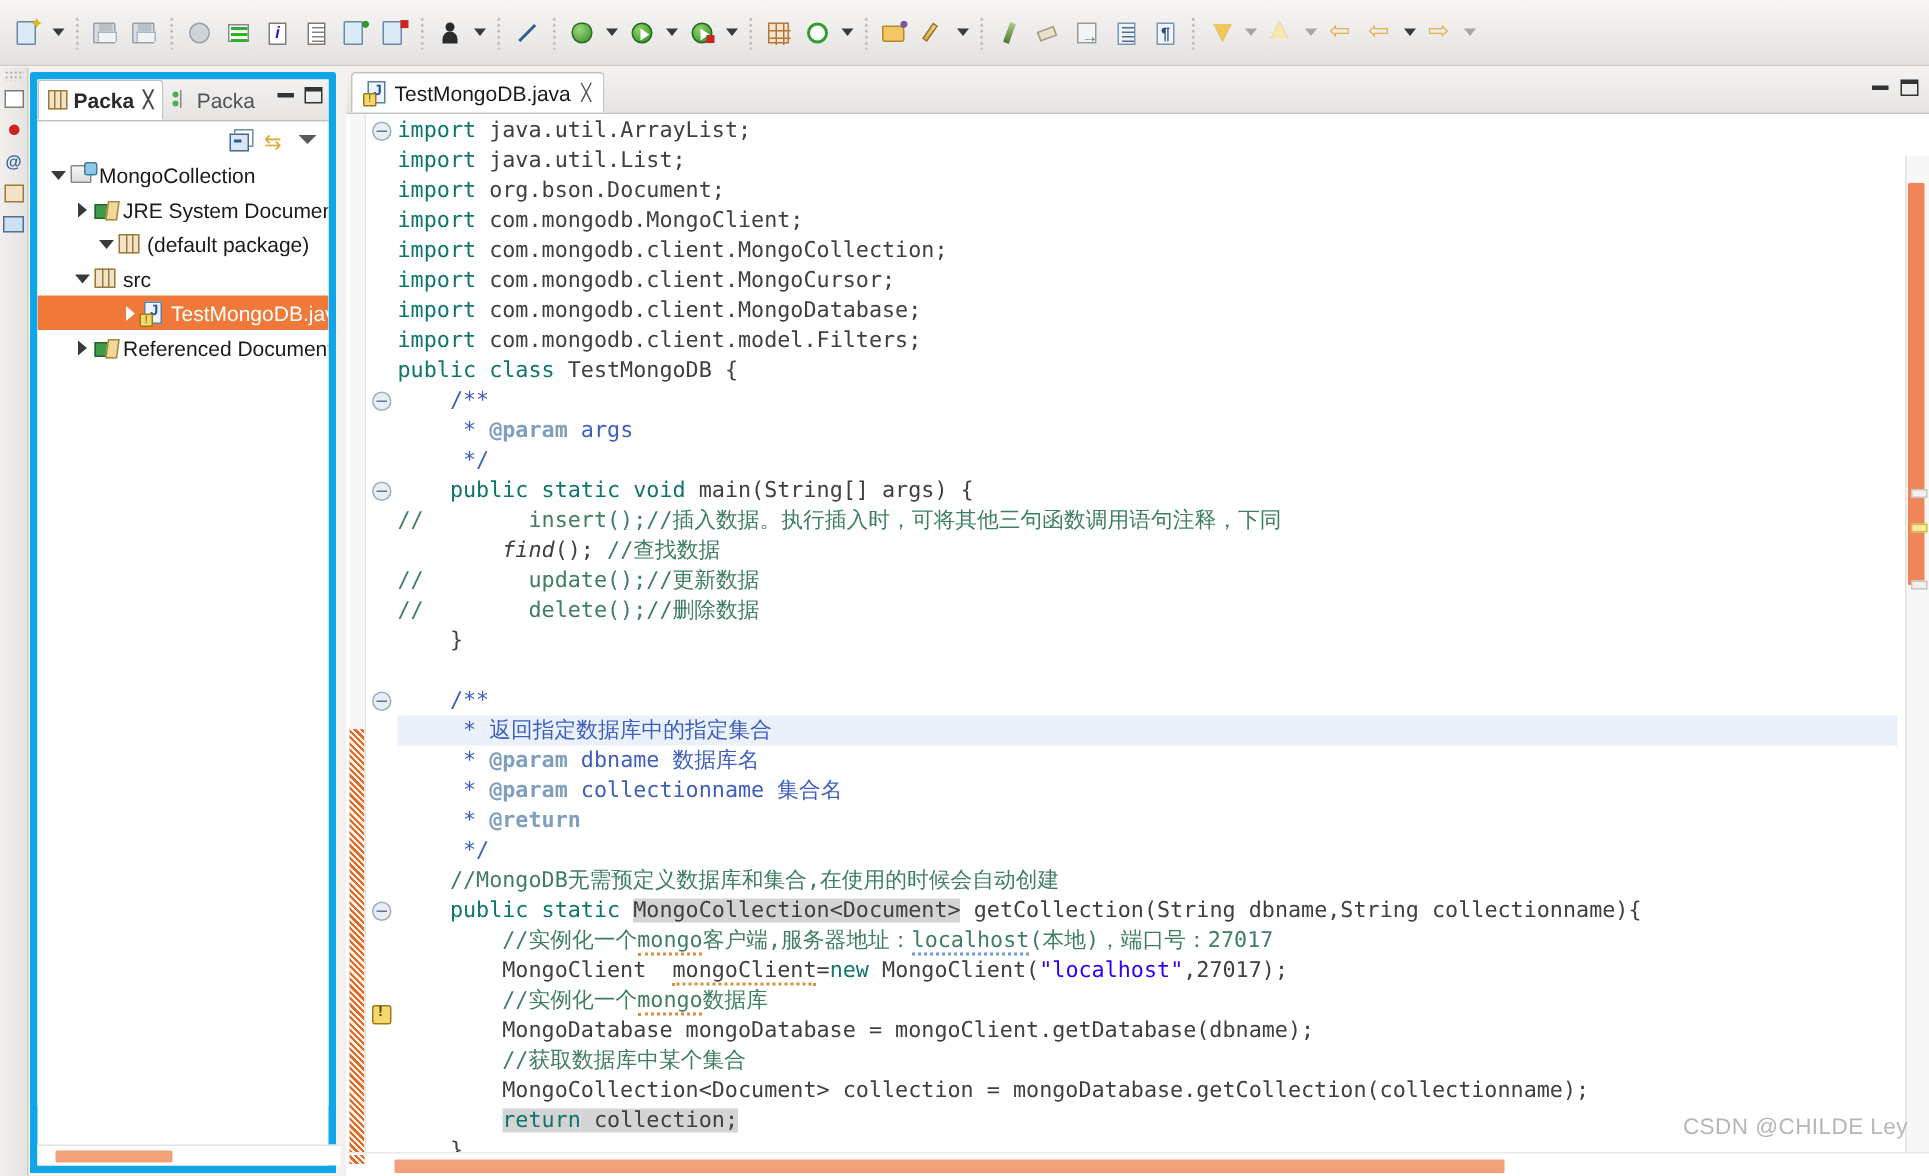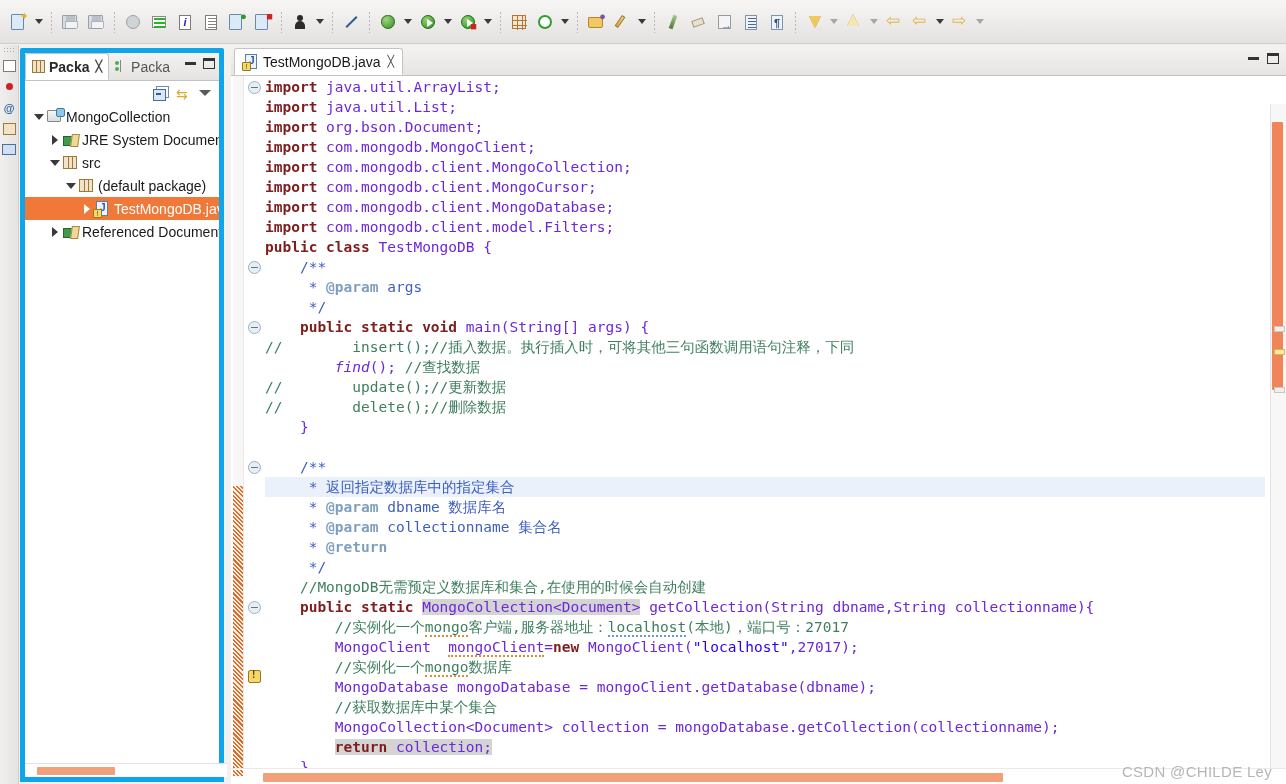--- a/index.html
+++ b/index.html
@@ -437,22 +437,22 @@
   #code {
     position: absolute; left: 34px; top: 0; width: 1000px; height: 692px;
     font-family: "DejaVu Sans Mono", monospace;
     font-size: 14.5px;
     line-height: 20px;
     white-space: pre;
     padding-top: 1px;
   }
   .ln { height: 20px; position: relative; white-space: pre; }
   .ln.hl { background: #eaf1fb; width: 1000px; }
-  .kw { color: #7f1d1d; font-weight: bold; }
-  .pl { color: #6d28d9; }
+  .kw { color: #0f766e; font-weight: normal; }
+  .pl { color: #404040; }
   .cm { color: #3f7f5f; }
   .jd { color: #3f5fbf; }
   .jdt { color: #7f9fbf; font-weight: bold; }
   .str { color: #2a00ff; }
   .it { font-style: italic; }
   .occ { background: #d4d4d4; }
   .spell { border-bottom: 2px dotted #d68f3a; }
   .spell2 { border-bottom: 2px dotted #6a9ad8; }
 
   
@@ -479,21 +479,21 @@
     position: absolute; left: 32px; top: 4px; width: 740px; height: 9px;
     background: #f2a07a; border-radius: 1px;
   }
   #ed-hleft {
     position: absolute; left: 2px; top: 1px; width: 10px; height: 6px;
     background-image: repeating-linear-gradient(45deg, #e06c2a 0, #e06c2a 1.5px, #fdf1e7 1.5px, #fdf1e7 3px);
   }
 
   
   #watermark {
-    position: absolute; right: 14px; bottom: 4px;
+    position: absolute; right: 14px; bottom: 24px;
     color: #b8b6b4; font-size: 15px; font-family: "Liberation Sans", sans-serif;
     letter-spacing: 0.3px;
   }
 </style>
 </head>
 <body>
 
 <div id="app">
 
   <div id="toolbar">
@@ -715,34 +715,34 @@
       </div>
 
       <div class="tree-row" style="padding-left:22px;">
         <span class="tw right"></span>
         <span class="tico">
             <span class="ic-jre"></span>
           </span>
         <span class="tlabel"><span>JRE System Document </span><span class="dim">[Jav</span></span>
       </div>
 
+      <div class="tree-row" style="padding-left:38px;">
+        <span class="tw down"></span>
+        <span class="tico">
+            <span class="ic-pkg"></span>
+          </span>
+        <span class="tlabel">(default package)</span>
+      </div>
+
       <div class="tree-row" style="padding-left:22px;">
         <span class="tw down"></span>
         <span class="tico">
             <span class="ic-src"></span>
           </span>
         <span class="tlabel">src</span>
-      </div>
-
-      <div class="tree-row" style="padding-left:38px;">
-        <span class="tw down"></span>
-        <span class="tico">
-            <span class="ic-pkg"></span>
-          </span>
-        <span class="tlabel">(default package)</span>
       </div>
 
       <div class="tree-row selected" style="padding-left:54px;">
         <span class="tw right"></span>
         <span class="tico">
             <span class="ic-java"></span>
             <span class="ic-warnbadge">!</span>
           </span>
         <span class="tlabel">TestMongoDB.java</span>
       </div>

